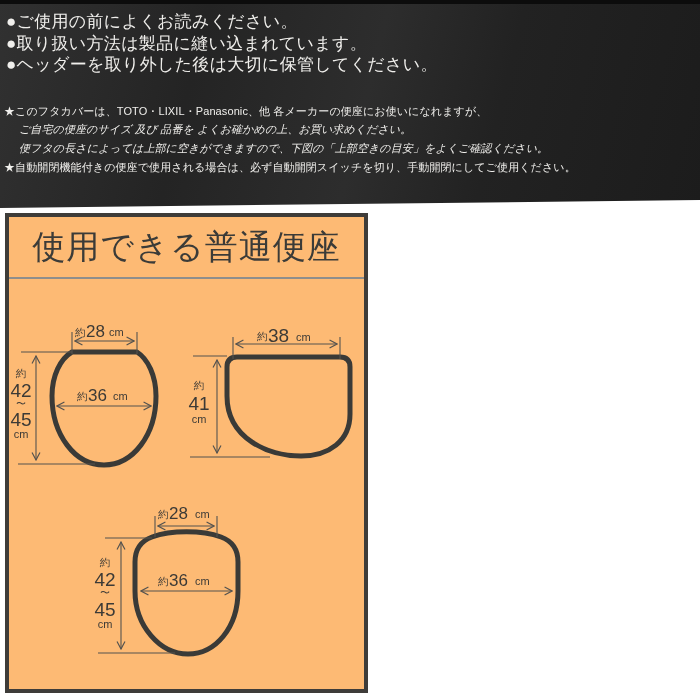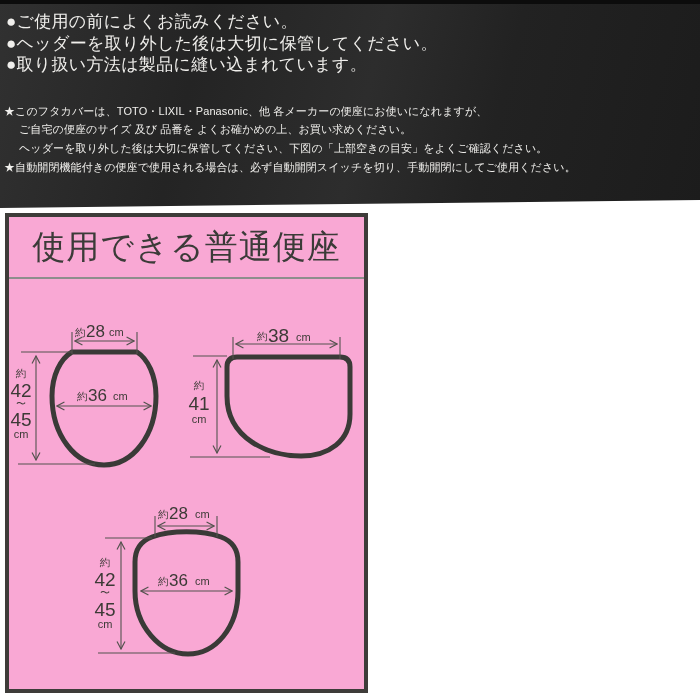--- a/index.html
+++ b/index.html
@@ -9,25 +9,25 @@
   
   .header{position:absolute;left:0;top:0;width:700px;height:208px;
           background:linear-gradient(104deg,#313131 0%,#242424 28%,#2d2d2d 52%,#222222 70%,#1c1c1c 100%);
           clip-path:polygon(0 0,100% 0,100% 200px,0 208px);
           color:#f0efec;}
   .header-topstrip{position:absolute;left:0;top:0;width:100%;height:4px;background:#0c0c0c;}
   .bullets{padding:11px 4px 0 6px;font-size:17px;line-height:21.5px;letter-spacing:.3px;
            font-weight:500;white-space:nowrap;}
   .notes{margin-top:26px;padding-left:4px;font-size:11px;line-height:18.8px;letter-spacing:.1px;
          white-space:nowrap;}
-  .note-line.indent{padding-left:15px;}
+  .note-line.indent{padding-left:15px;font-style:italic;}
 
   
   .panel{position:absolute;left:5px;top:213px;width:355px;height:472px;
-         border:4px solid #3e3c39;background:#f9a8d4;}
+         border:4px solid #3e3c39;background:#fdba74;}
   .panel-title{margin-top:6px;height:48px;line-height:48px;text-align:center;
                font-size:33px;color:#3b3b38;letter-spacing:1px;white-space:nowrap;}
   .panel-separator{height:2px;background:#8e8e8c;margin-top:6px;}
   .diagram-svg{display:block;margin-top:0;}
 
   .seat{fill:none;stroke:#3a3a37;stroke-width:5;stroke-linejoin:round;stroke-linecap:round;}
   .dim{stroke:#55534f;stroke-width:1.1;fill:none;}
   text{font-family:"Liberation Sans",sans-serif;fill:#3c3a36;}
   .t-approx{font-size:10.5px;}
   .t-num{font-size:17px;}
@@ -37,27 +37,27 @@
 </style>
 </head>
 <body>
 
 <div class="stage">
 
   <div class="header">
     <div class="header-topstrip"></div>
     <div class="bullets">
       <div class="bullet-line">●ご使用の前によくお読みください。</div>
+      <div class="bullet-line">●取り扱い方法は製品に縫い込まれています。</div>
       <div class="bullet-line">●ヘッダーを取り外した後は大切に保管してください。</div>
-      <div class="bullet-line">●取り扱い方法は製品に縫い込まれています。</div>
     </div>
     <div class="notes">
       <div class="note-line">★このフタカバーは、TOTO・LIXIL・Panasonic、他 各メーカーの便座にお使いになれますが、</div>
       <div class="note-line indent">ご自宅の便座のサイズ 及び 品番を よくお確かめの上、お買い求めください。</div>
-      <div class="note-line indent">ヘッダーを取り外した後は大切に保管してください、下図の「上部空きの目安」をよくご確認ください。</div>
+      <div class="note-line indent">便フタの長さによっては上部に空きができますので、下図の「上部空きの目安」をよくご確認ください。</div>
       <div class="note-line">★自動開閉機能付きの便座で使用される場合は、必ず自動開閉スイッチを切り、手動開閉にしてご使用ください。</div>
     </div>
   </div>
 
   <div class="panel">
     <div class="panel-title">使用できる普通便座</div>
     <div class="panel-separator"></div>
 
     <svg class="diagram-svg" width="355" height="408" viewBox="0 0 355 408">
       <defs>

